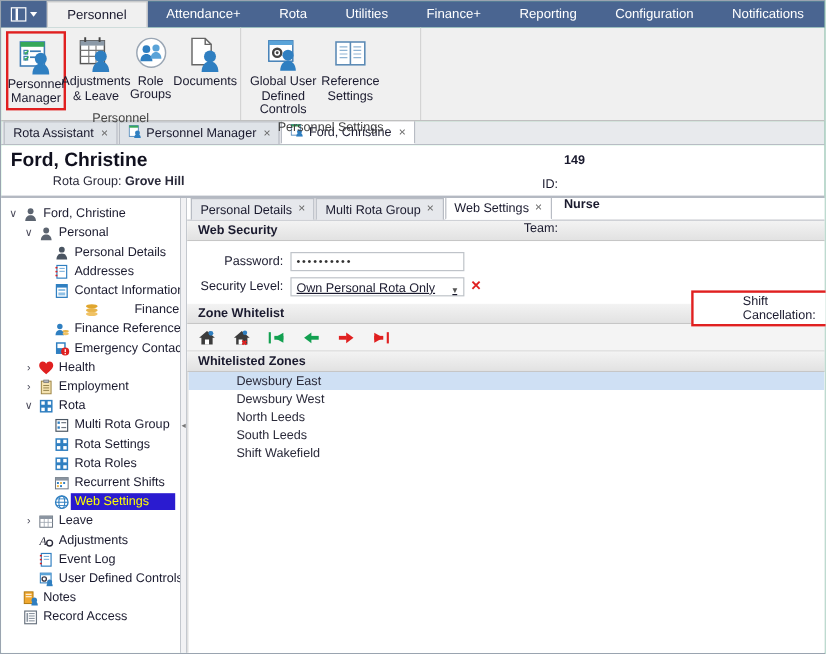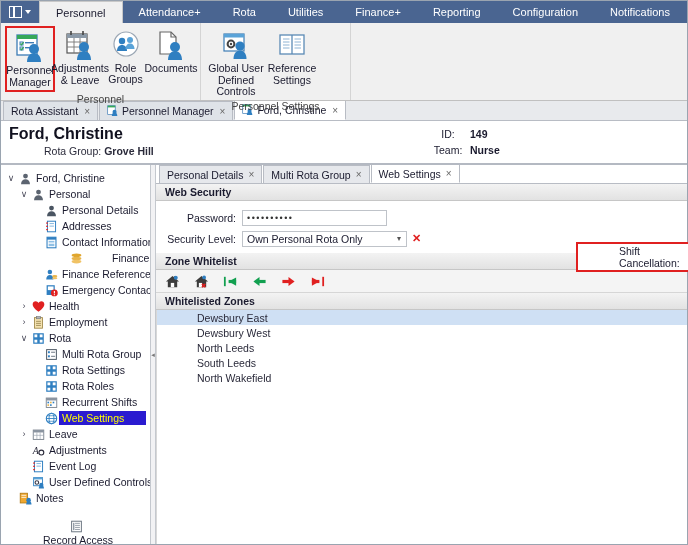--- a/index.html
+++ b/index.html
@@ -187,21 +187,21 @@
     margin-left: 35px;
   }
   .rec-sub b { font-weight: bold; }
   .rec-right {
     position: absolute;
     left: 430px;
     top: 5px;
     font-size: 10.5px;
   }
   .rec-kv { line-height: 16px; display: flex; }
-  .rec-kv .k { width: 34px; text-align: center; margin-right: 5px; }
+  .rec-kv .k { width: 34px; text-align: right; margin-right: 5px; margin-top: 20px; }
   .rec-kv .v { font-weight: bold; }
 
   
   .body-split {
     flex: 1;
     display: flex;
     min-height: 0;
     background: #ffffff;
   }
 
@@ -330,29 +330,30 @@
     font-size: 10.5px;
     color: #8b8f96;
     padding: 0 4px;
     line-height: 14px;
     display: flex;
     align-items: center;
     font-family: "Liberation Sans", sans-serif;
   }
   .tbox.pw { color: #333; letter-spacing: 1.5px; font-size: 9px; }
   .combo {
-    width: 165px;
+    width: 145px;
     height: 16px;
     border: 1px solid #bfc3c9;
     background: #ffffff;
     display: flex;
-    align-items: center;
+    align-items: flex-end;
     padding: 0 2px 0 4px;
     font-size: 10.5px;
     color: #1a1a2e;
+    text-decoration: underline;
   }
   .combo .ctext { flex: 1; white-space: nowrap; overflow: hidden; }
   .combo .cdrop { color: #555; font-size: 8px; padding: 0 3px; }
   .clear-x { color: #e02020; font-size: 11px; margin-left: 5px; font-weight: bold; }
 
   .shift-wrap {
     position: absolute;
     left: 420px;
     top: 41px;
     border: 2px solid #e02020;
@@ -883,21 +884,21 @@
             <svg width="13" height="13" viewBox="0 0 16 16">
               <rect x="1.5" y="1.5" width="9" height="12" fill="#f0a830" stroke="#b07810" stroke-width="1"></rect>
               <rect x="3" y="3.5" width="6" height="1" fill="#fff"></rect>
               <rect x="3" y="6" width="6" height="1" fill="#fff"></rect>
               <circle cx="11.8" cy="10" r="2.8" fill="#2f7fc1"></circle>
               <path d="M8.8 15.5 c0 -3.1 1.6 -4.4 3.3 -4.4 s3.3 1.3 3.3 4.4z" fill="#2f7fc1"></path>
             </svg>
           </span>
           <span class="tlabel">Notes</span>
         </div>
-        <div class="tnode" style="padding-left: 4px; flex-direction: column;">
+        <div class="tnode" style="padding-left: 4px;">
           <span class="exp"></span>
           <span class="ticon">
             <svg width="13" height="13" viewBox="0 0 16 16">
               <rect x="2" y="1.5" width="12" height="13" fill="#fff" stroke="#6a7480" stroke-width="1.2"></rect>
               <rect x="3.8" y="3.5" width="1.6" height="9" fill="#8a94a0"></rect>
               <rect x="6.2" y="3.5" width="6" height="1.1" fill="#8a94a0"></rect>
               <rect x="6.2" y="6" width="6" height="1.1" fill="#8a94a0"></rect>
               <rect x="6.2" y="8.5" width="6" height="1.1" fill="#8a94a0"></rect>
               <rect x="6.2" y="11" width="6" height="1.1" fill="#8a94a0"></rect>
             </svg>
@@ -1005,18 +1006,18 @@
 
       <div class="grid-head">
         <span>Whitelisted Zones</span>
       </div>
 
       <div class="grid-body" id="zone-list">
           <div class="grow sel">Dewsbury East</div>
           <div class="grow">Dewsbury West</div>
           <div class="grow">North Leeds</div>
           <div class="grow">South Leeds</div>
-          <div class="grow">North Wakefield</div>
+          <div class="grow">Shift Wakefield</div>
         </div>
 
     </div>
   </div>
 </div>
 
 </body></html>

